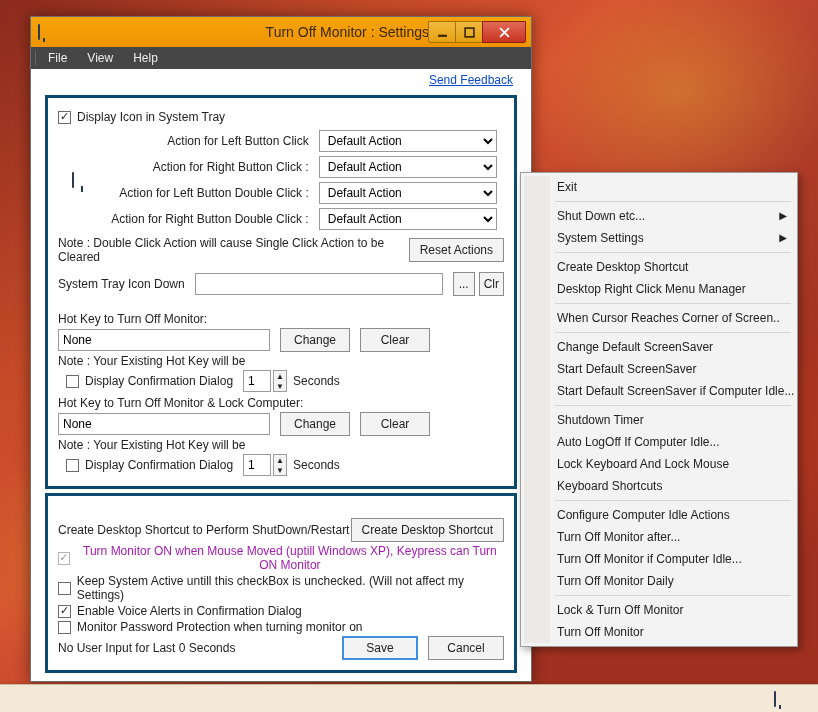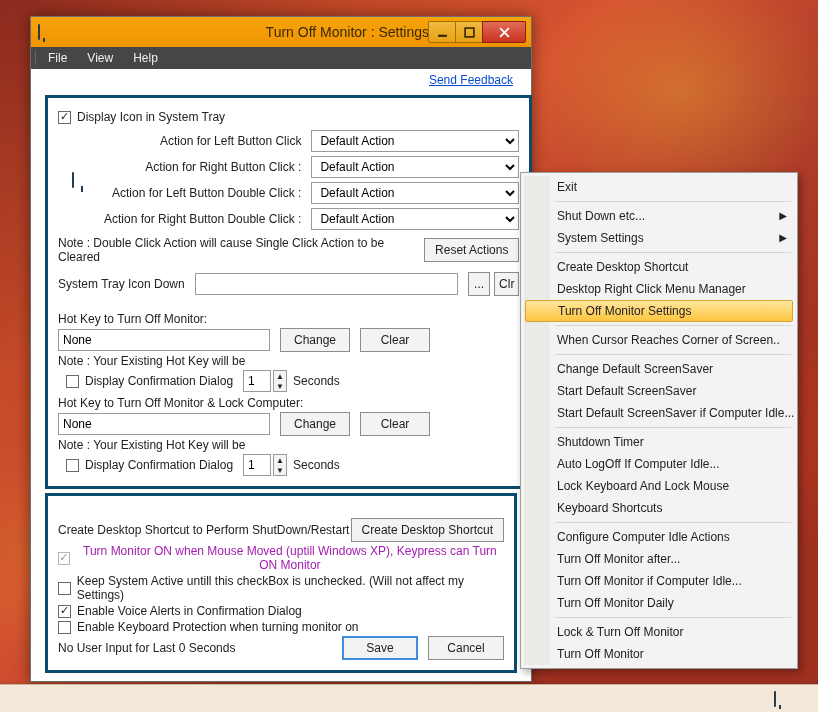--- a/index.html
+++ b/index.html
@@ -54,21 +54,21 @@
   .row .lbl { margin-right:10px; }
   .checkbox { width:13px; height:13px; border:1px solid #6a6a6a; margin-right:6px; display:inline-flex; align-items:center; justify-content:center; background:#fff; }
   .checkbox.checked::after{ content:"✓"; font-size:11px; line-height:1; color:#1a1a1a; position:relative; top:-1px;}
   .checkbox.disabled{ border-color:#b5b5b5; }
   .checkbox.disabled.checked::after{ color:#999; }
   .disabled-text{ color:#a21caf;text-align:center; }
 
   select, .txt, .num {
     border:1px solid #9a9a9a; background:#fff; height:22px; padding:0 4px; font-size:12px;
   }
-  select{ width:208px; }
+  select{ width:178px; }
   .txt{ background:#fff; }
   .num{ width:28px; text-align:left; }
   .spin{ display:inline-flex; flex-direction:column; margin-left:2px; border:1px solid #9a9a9a; }
   .spin span{ width:12px; height:10px; display:flex; align-items:center; justify-content:center; font-size:8px; background:#f4f4f4; }
 
   .btn {
     height:24px; min-width:64px; padding:0 10px; background:#f3f3f3;
     border:1px solid #8c8c8c; display:inline-flex; align-items:center; justify-content:center;
   }
   .btn.sm{ min-width:22px; padding:0 4px; }
@@ -224,41 +224,40 @@
       <div class="row">
         <span class="checkbox"></span>
         <span>Keep System Active untill this checkBox is unchecked.  (Will not affect my Settings)</span>
       </div>
       <div class="row">
         <span class="checkbox checked"></span>
         <span>Enable Voice Alerts in Confirmation Dialog</span>
       </div>
       <div class="row" style="align-items:center;">
         <span class="checkbox"></span>
-        <span style="flex:1">Enable Keyboard Protection when turning monitor on</span>
+        <span style="flex:1">Monitor Password Protection when turning monitor on</span>
       </div>
       <div class="row" style="align-items:center; margin-top:2px;">
         <span style="flex:1">No User Input for Last 0 Seconds</span>
         <span class="btn primary" style="min-width:76px">Save</span>
         <span class="btn btn-gap" style="min-width:76px">Cancel</span>
       </div>
     </fieldset>
   </div>
 </div>
 
 <div class="context" id="ctx">
   <div class="gutter"></div>
 <div class="mi">Exit</div>
     <div class="msep"></div>
     <div class="mi">Shut Down etc...<span class="arrow">▶</span></div>
     <div class="mi">System Settings<span class="arrow">▶</span></div>
     <div class="msep"></div>
     <div class="mi">Create Desktop Shortcut</div>
     <div class="mi">Desktop Right Click Menu Manager</div>
-    <div class="mi selected">Turn Off Monitor Settings</div>
     <div class="msep"></div>
     <div class="mi">When Cursor Reaches Corner of Screen..</div>
     <div class="msep"></div>
     <div class="mi">Change Default ScreenSaver</div>
     <div class="mi">Start Default ScreenSaver</div>
     <div class="mi">Start Default ScreenSaver if Computer Idle...</div>
     <div class="msep"></div>
     <div class="mi">Shutdown Timer</div>
     <div class="mi">Auto LogOff If Computer Idle...</div>
     <div class="mi">Lock Keyboard And Lock Mouse</div>

